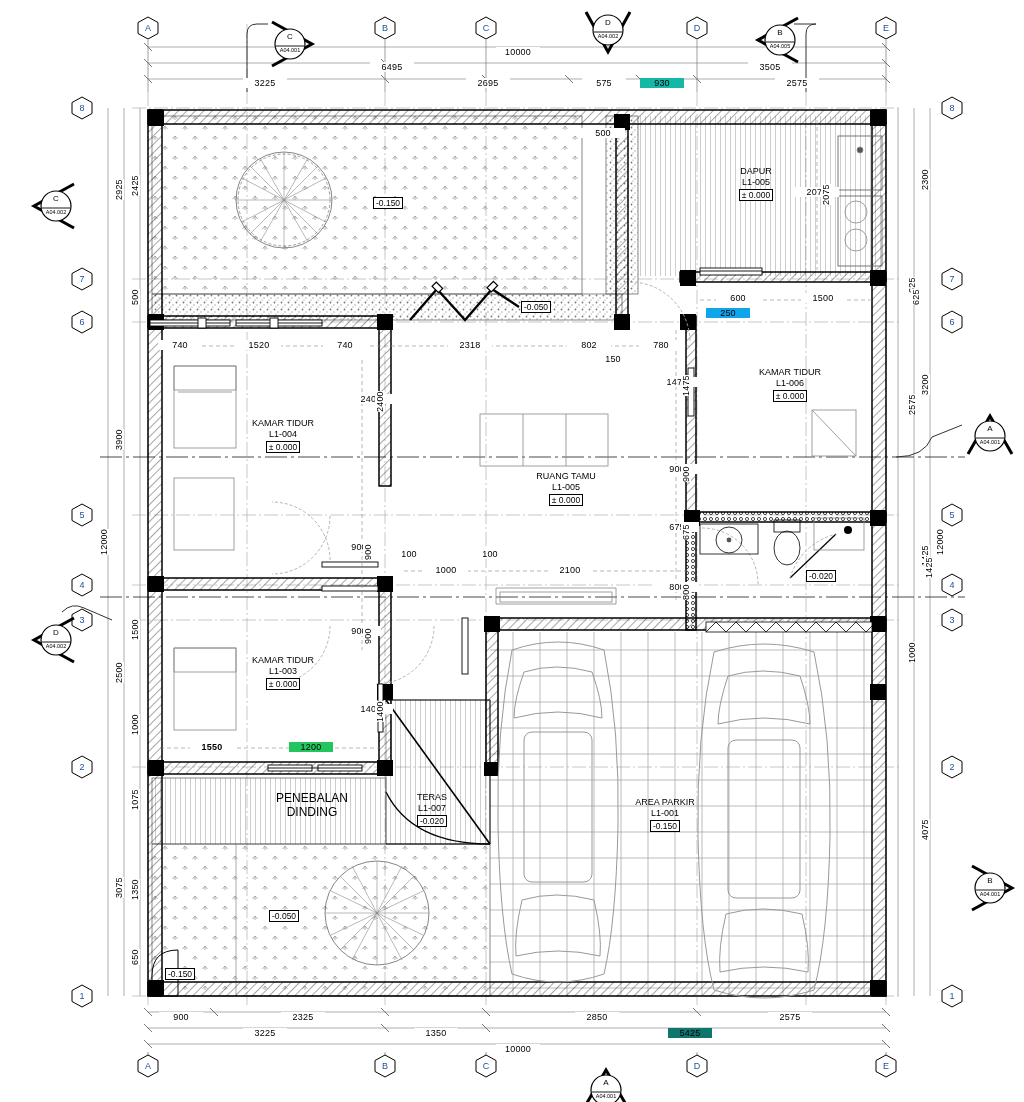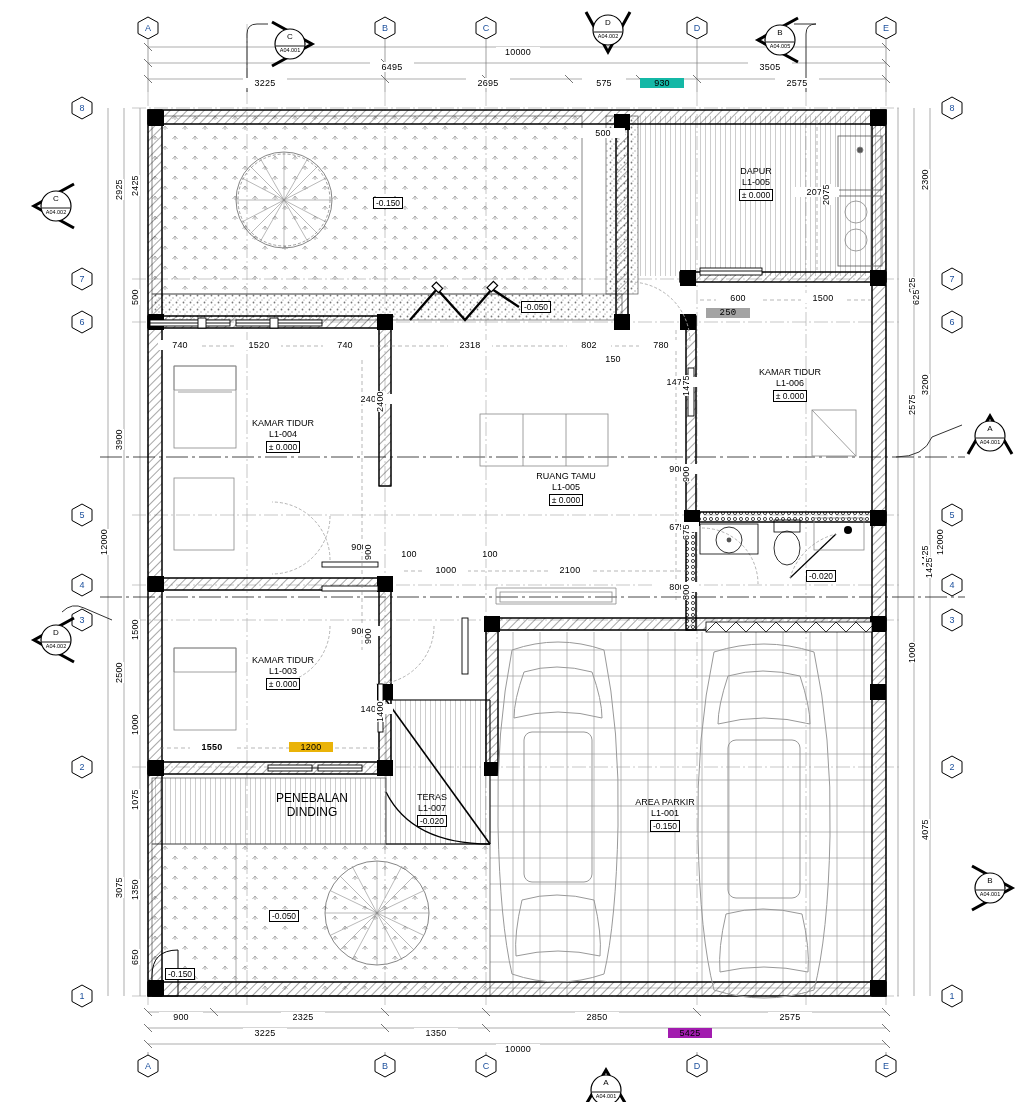--- a/index.html
+++ b/index.html
@@ -639,48 +639,48 @@
       <div class="lbl dimtxt" style="left: 466px; top: 78px; width: 44px; text-align: center; background: rgb(255, 255, 255);">2695</div>
       <div class="lbl dimtxt" style="left: 582px; top: 78px; width: 44px; text-align: center; background: rgb(255, 255, 255);">575</div>
       <div class="lbl dimtxt" style="left: 640px; top: 78px; width: 44px; text-align: center; background: #14b8a6;">930</div>
       <div class="lbl dimtxt" style="left: 775px; top: 78px; width: 44px; text-align: center; background: rgb(255, 255, 255);">2575</div>
       <div class="lbl dimtxt" style="left: 159px; top: 1012px; width: 44px; text-align: center; background: rgb(255, 255, 255);">900</div>
       <div class="lbl dimtxt" style="left: 281px; top: 1012px; width: 44px; text-align: center; background: rgb(255, 255, 255);">2325</div>
       <div class="lbl dimtxt" style="left: 575px; top: 1012px; width: 44px; text-align: center; background: rgb(255, 255, 255);">2850</div>
       <div class="lbl dimtxt" style="left: 768px; top: 1012px; width: 44px; text-align: center; background: rgb(255, 255, 255);">2575</div>
       <div class="lbl dimtxt" style="left: 243px; top: 1028px; width: 44px; text-align: center; background: rgb(255, 255, 255);">3225</div>
       <div class="lbl dimtxt" style="left: 414px; top: 1028px; width: 44px; text-align: center; background: rgb(255, 255, 255);">1350</div>
-      <div class="lbl dimtxt" style="left: 668px; top: 1028px; width: 44px; text-align: center; background: #a21caf;">5425</div>
+      <div class="lbl dimtxt" style="left: 668px; top: 1028px; width: 44px; text-align: center; background: #0f766e;">5425</div>
       <div class="lbl dimtxt" style="left: 496px; top: 1044px; width: 44px; text-align: center; background: rgb(255, 255, 255);">10000</div>
       <div class="lbl dimtxt" style="left: 581px; top: 128px; width: 44px; text-align: center; background: rgb(255, 255, 255);">500</div>
       <div class="lbl dimtxt" style="left: 795px; top: 187px; width: 44px; text-align: center; background: rgb(255, 255, 255);">2075</div>
       <div class="lbl dimtxt" style="left: 716px; top: 293px; width: 44px; text-align: center; background: rgb(255, 255, 255);">600</div>
       <div class="lbl dimtxt" style="left: 801px; top: 293px; width: 44px; text-align: center; background: rgb(255, 255, 255);">1500</div>
-      <div class="lbl dimtxt" style="left: 706px; top: 308px; width: 44px; text-align: center; background: #a3a3a3; font-family: Liberation Mono, monospace;">250</div>
+      <div class="lbl dimtxt" style="left: 706px; top: 308px; width: 44px; text-align: center; background: #0ea5e9;">250</div>
       <div class="lbl dimtxt" style="left: 158px; top: 340px; width: 44px; text-align: center; background: rgb(255, 255, 255);">740</div>
       <div class="lbl dimtxt" style="left: 237px; top: 340px; width: 44px; text-align: center; background: rgb(255, 255, 255);">1520</div>
       <div class="lbl dimtxt" style="left: 323px; top: 340px; width: 44px; text-align: center; background: rgb(255, 255, 255);">740</div>
       <div class="lbl dimtxt" style="left: 448px; top: 340px; width: 44px; text-align: center; background: rgb(255, 255, 255);">2318</div>
       <div class="lbl dimtxt" style="left: 567px; top: 340px; width: 44px; text-align: center; background: rgb(255, 255, 255);">802</div>
       <div class="lbl dimtxt" style="left: 639px; top: 340px; width: 44px; text-align: center; background: rgb(255, 255, 255);">780</div>
       <div class="lbl dimtxt" style="left: 591px; top: 354px; width: 44px; text-align: center; background: rgb(255, 255, 255);">150</div>
       <div class="lbl dimtxt" style="left: 655px; top: 377px; width: 44px; text-align: center; background: rgb(255, 255, 255);">1475</div>
       <div class="lbl dimtxt" style="left: 349px; top: 394px; width: 44px; text-align: center; background: rgb(255, 255, 255);">2400</div>
       <div class="lbl dimtxt" style="left: 655px; top: 464px; width: 44px; text-align: center; background: rgb(255, 255, 255);">900</div>
       <div class="lbl dimtxt" style="left: 337px; top: 542px; width: 44px; text-align: center; background: rgb(255, 255, 255);">900</div>
       <div class="lbl dimtxt" style="left: 655px; top: 522px; width: 44px; text-align: center; background: rgb(255, 255, 255);">675</div>
       <div class="lbl dimtxt" style="left: 387px; top: 549px; width: 44px; text-align: center; background: rgb(255, 255, 255);">100</div>
       <div class="lbl dimtxt" style="left: 468px; top: 549px; width: 44px; text-align: center; background: rgb(255, 255, 255);">100</div>
       <div class="lbl dimtxt" style="left: 424px; top: 565px; width: 44px; text-align: center; background: rgb(255, 255, 255);">1000</div>
       <div class="lbl dimtxt" style="left: 548px; top: 565px; width: 44px; text-align: center; background: rgb(255, 255, 255);">2100</div>
       <div class="lbl dimtxt" style="left: 655px; top: 582px; width: 44px; text-align: center; background: rgb(255, 255, 255);">800</div>
       <div class="lbl dimtxt" style="left: 337px; top: 626px; width: 44px; text-align: center; background: rgb(255, 255, 255);">900</div>
       <div class="lbl dimtxt" style="left: 349px; top: 704px; width: 44px; text-align: center; background: rgb(255, 255, 255);">1400</div>
       <div class="lbl dimtxt" style="left: 190px; top: 742px; width: 44px; text-align: center; background: rgb(255, 255, 255); font-weight: bold;">1550</div>
-      <div class="lbl dimtxt" style="left: 289px; top: 742px; width: 44px; text-align: center; background: #eab308;">1200</div>
+      <div class="lbl dimtxt" style="left: 289px; top: 742px; width: 44px; text-align: center; background: #22c55e;">1200</div>
       <div class="lbl dimtxt" style="left: 114px; top: 200px; transform: rotate(-90deg); transform-origin: left top; background: rgb(255, 255, 255);">2925</div>
       <div class="lbl dimtxt" style="left: 130px; top: 196px; transform: rotate(-90deg); transform-origin: left top; background: rgb(255, 255, 255);">2425</div>
       <div class="lbl dimtxt" style="left: 130px; top: 305px; transform: rotate(-90deg); transform-origin: left top; background: rgb(255, 255, 255);">500</div>
       <div class="lbl dimtxt" style="left: 114px; top: 450px; transform: rotate(-90deg); transform-origin: left top; background: rgb(255, 255, 255);">3900</div>
       <div class="lbl dimtxt" style="left: 99px; top: 555px; transform: rotate(-90deg); transform-origin: left top; background: rgb(255, 255, 255);">12000</div>
       <div class="lbl dimtxt" style="left: 130px; top: 640px; transform: rotate(-90deg); transform-origin: left top; background: rgb(255, 255, 255);">1500</div>
       <div class="lbl dimtxt" style="left: 114px; top: 683px; transform: rotate(-90deg); transform-origin: left top; background: rgb(255, 255, 255);">2500</div>
       <div class="lbl dimtxt" style="left: 130px; top: 735px; transform: rotate(-90deg); transform-origin: left top; background: rgb(255, 255, 255);">1000</div>
       <div class="lbl dimtxt" style="left: 130px; top: 810px; transform: rotate(-90deg); transform-origin: left top; background: rgb(255, 255, 255);">1075</div>
       <div class="lbl dimtxt" style="left: 114px; top: 898px; transform: rotate(-90deg); transform-origin: left top; background: rgb(255, 255, 255);">3075</div>

